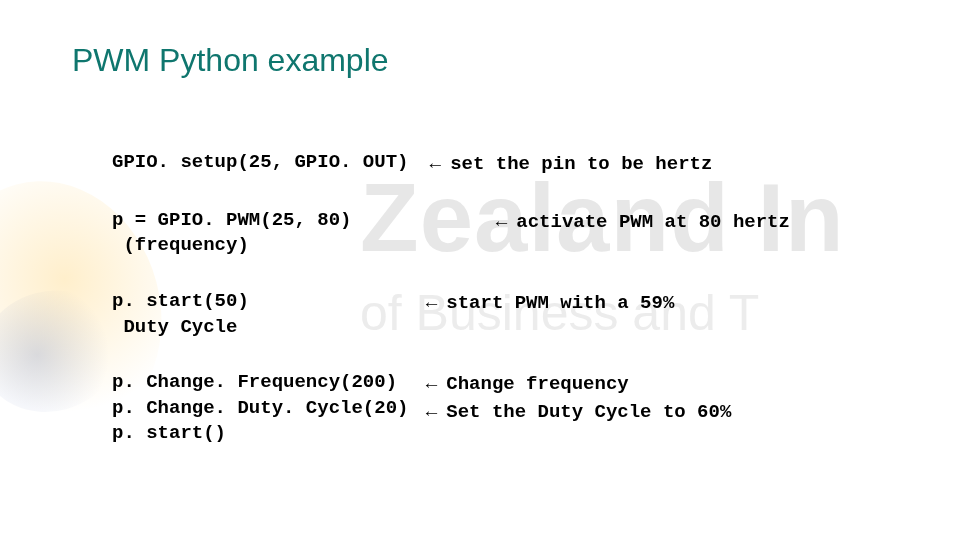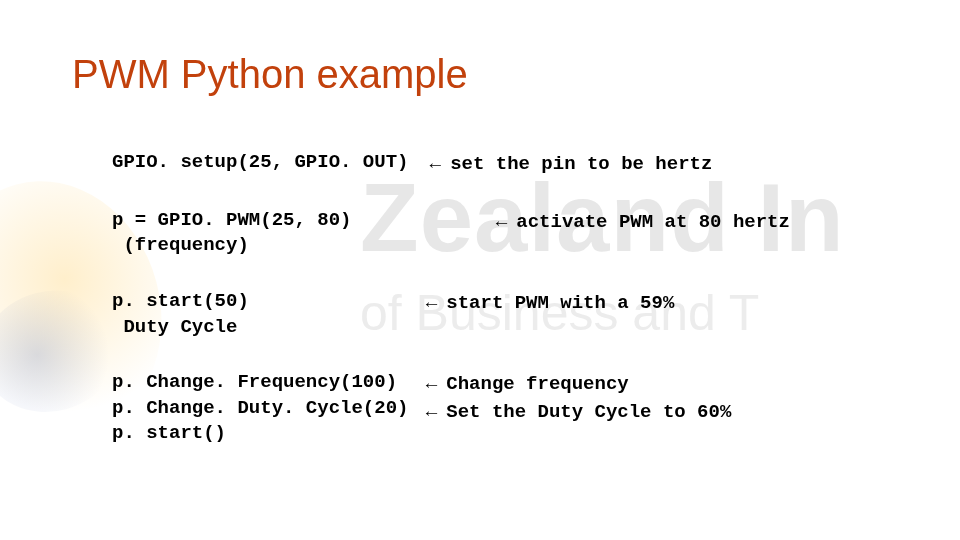--- a/index.html
+++ b/index.html
@@ -59,23 +59,23 @@
   .wm-line2 {
     font-size: 50px;
     line-height: 1.0;
     font-weight: 400;
     color: rgba(120,120,120,0.14);
     margin-top: 22px;
   }
   .title {
     position: absolute;
     left: 72px;
-    top: 52px;
-    font-size: 40px;
-    color: #c2410c;
+    top: 42px;
+    font-size: 32px;
+    color: #0f766e;
     z-index: 2;
   }
   .code-area {
     position: absolute;
     left: 72px;
     top: 150px;
     right: 40px;
     z-index: 2;
     font-family: "Courier New", Courier, monospace;
     font-size: 19px;
@@ -133,21 +133,21 @@
       <div class="right-col"><span class="arrow">← </span><span>activate PWM at 80 hertz</span></div>
     </div>
 
     <div class="block">
       <div class="left-col"><span>p. start(50)</span>
 <span> Duty Cycle</span></div>
       <div class="right-col"><span class="arrow">← </span><span>start PWM with a 59%</span></div>
     </div>
 
     <div class="block">
-      <div class="left-col"><span>p. Change. Frequency(100)</span>
+      <div class="left-col"><span>p. Change. Frequency(200)</span>
 <span>p. Change. Duty. Cycle(20)</span>
 <span>p. start()</span></div>
       <div class="right-col"><span class="arrow">← </span><span>Change frequency</span>
 <span class="arrow">← </span><span>Set the Duty Cycle to 60%</span></div>
     </div>
 
   </div>
 </div>
 
 </body></html>

